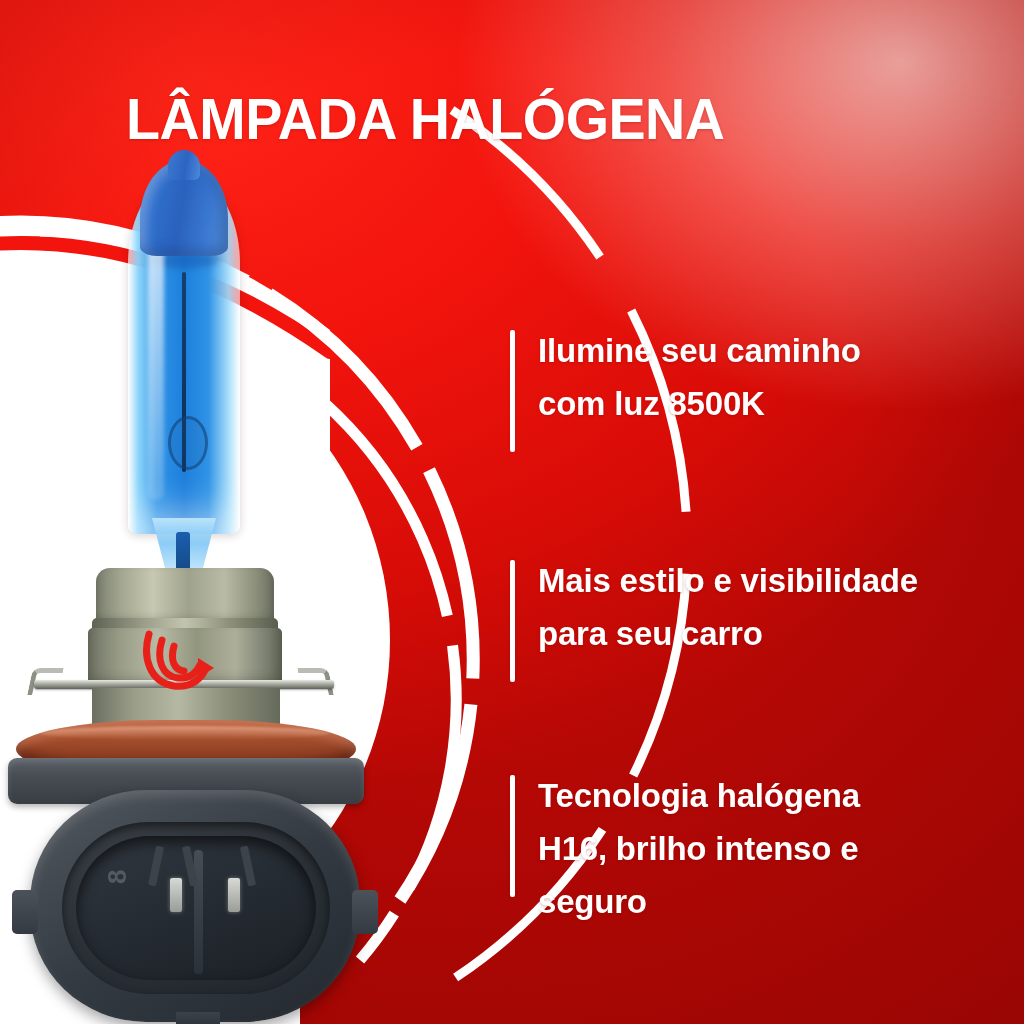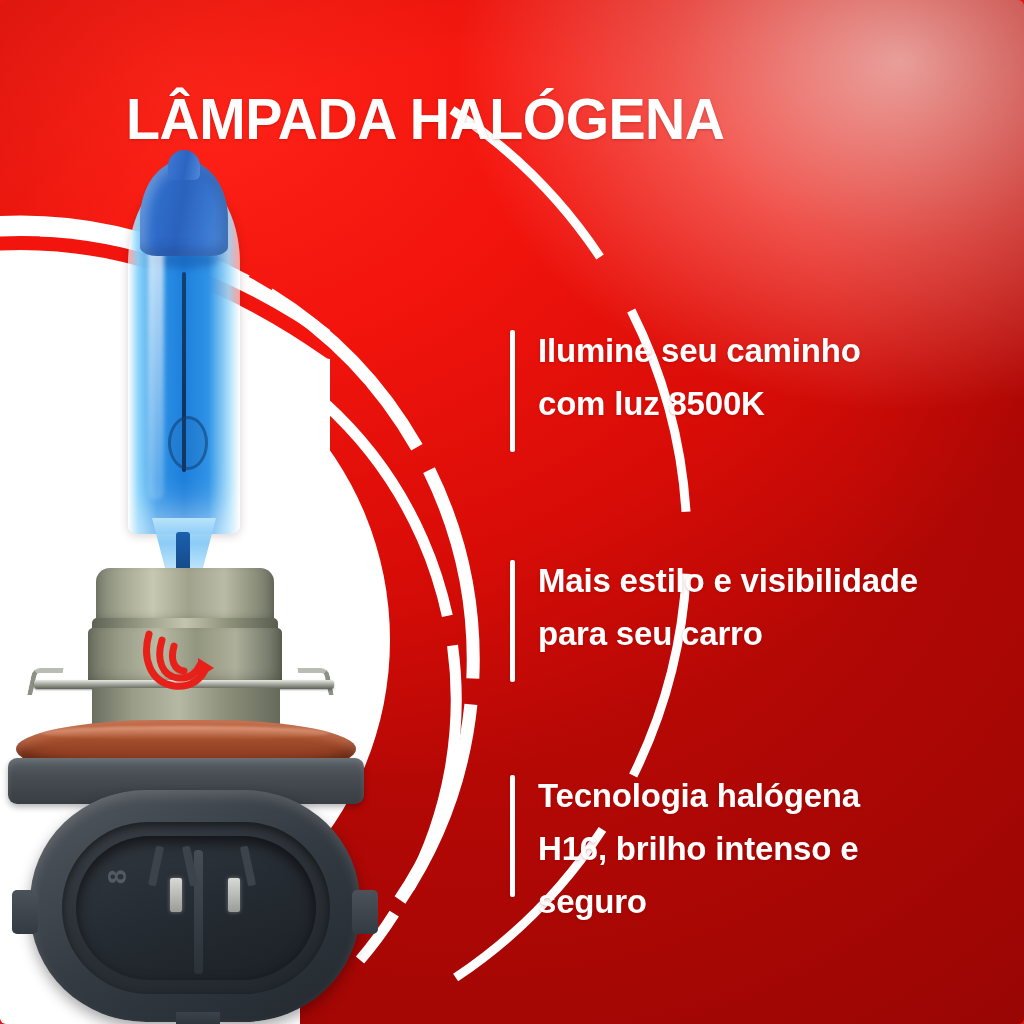--- a/index.html
+++ b/index.html
@@ -2,21 +2,21 @@
 <html><head>
 <meta charset="utf-8">
 <style>
   html,body{margin:0;padding:0;}
   body{
     width:1024px;height:1024px;overflow:hidden;
     font-family:"Liberation Sans","DejaVu Sans",sans-serif;
     background:#e8140f;
   }
   #stage{
-    position:relative;width:1024px;height:1024px;overflow:hidden;border-radius:6px;
+    position:relative;width:1024px;height:1024px;overflow:hidden;
   }
 
   
   .bg-base{
     position:absolute;inset:0;
     background:
       radial-gradient(ellipse 70% 55% at 88% 6%, rgba(255,190,185,.95) 0%, rgba(255,140,132,.55) 32%, rgba(255,60,50,0) 62%),
       radial-gradient(ellipse 95% 70% at 18% 8%, #ff2418 0%, #f2140d 38%, #d80c07 72%, #b60805 100%),
       linear-gradient(168deg,#fb1a12 0%,#ea120c 40%,#c90a06 78%,#a50704 100%);
   }

